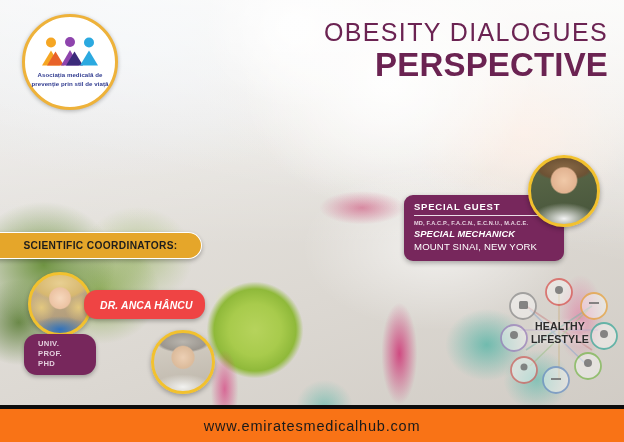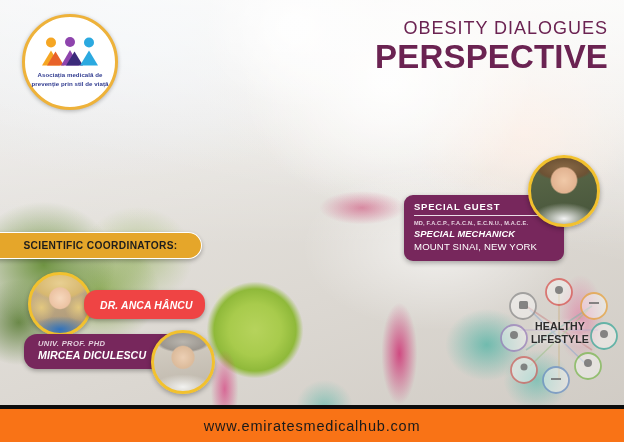--- a/index.html
+++ b/index.html
@@ -84,21 +84,21 @@
   .logo-text {
     margin-top:3px; width:82px;
     font-size:6.1px; line-height:1.32;
     text-align:center; color:#2f3a8f; font-weight:700;
     letter-spacing:.01em;
   }
 
   
   .headline { position:absolute; right:16px; top:18px; text-align:right; }
   .h-kicker {
-    font-size:18px; letter-spacing:.055em; color:#6b2352;
+    font-size:25px; letter-spacing:.055em; color:#6b2352;
     font-weight:400; line-height:1.12; white-space:nowrap;
   }
   .h-main {
     font-size:33px; font-weight:700; color:#6b2352;
     letter-spacing:.005em; line-height:1.18; white-space:nowrap;
     margin-top:3px;
   }
   .h-sub {
     font-size:33px; font-weight:700; color:#6b2352;
     letter-spacing:.005em; line-height:1.18; white-space:nowrap;
@@ -188,21 +188,21 @@
 
   
   .coord2 { position:absolute; left:24px; top:330px; }
   .coord2-pill {
     position:absolute; left:0; top:4px;
     background:#77275c; border-radius:13px;
     padding:5px 34px 6px 14px;
     box-shadow:0 2px 4px rgba(0,0,0,.28);
   }
   .coord2-role {
-    color:#e3cfdd; font-size:7.6px; font-weight:700; font-style:italic;
+    color:#e3cfdd; font-size:7.6px; font-weight:700; 
     letter-spacing:.045em; line-height:1.3;
   }
   .coord2-name {
     color:#fff; font-size:10.6px; font-weight:700; font-style:italic;
     letter-spacing:.012em; line-height:1.3; white-space:nowrap;
   }
   .coord2-photo {
     position:absolute; left:127px; top:0;
     width:64px; height:64px; border-radius:50%;
     border:3px solid #f2c12e; overflow:hidden;
@@ -291,21 +291,20 @@
   <div class="coord1">
     <div class="coord1-photo"></div>
     <div class="coord1-pill">
       <span>DR. ANCA HÂNCU</span>
     </div>
   </div>
 
   <div class="coord2">
     <div class="coord2-pill">
       <div class="coord2-role">UNIV. PROF. PHD</div>
-      <div class="coord2-name">MIRCEA DICULESCU</div>
     </div>
     <div class="coord2-photo"></div>
   </div>
 
   <div class="hl">
     <svg viewBox="0 0 126 120">
       <g fill="none" stroke-width="1.6" opacity=".55">
         <path d="M30 28 L96 72" stroke="#c98b8b"></path>
         <path d="M96 28 L30 72" stroke="#7fb6a8"></path>
         <path d="M24 52 L102 52" stroke="#b9a9c9"></path>

